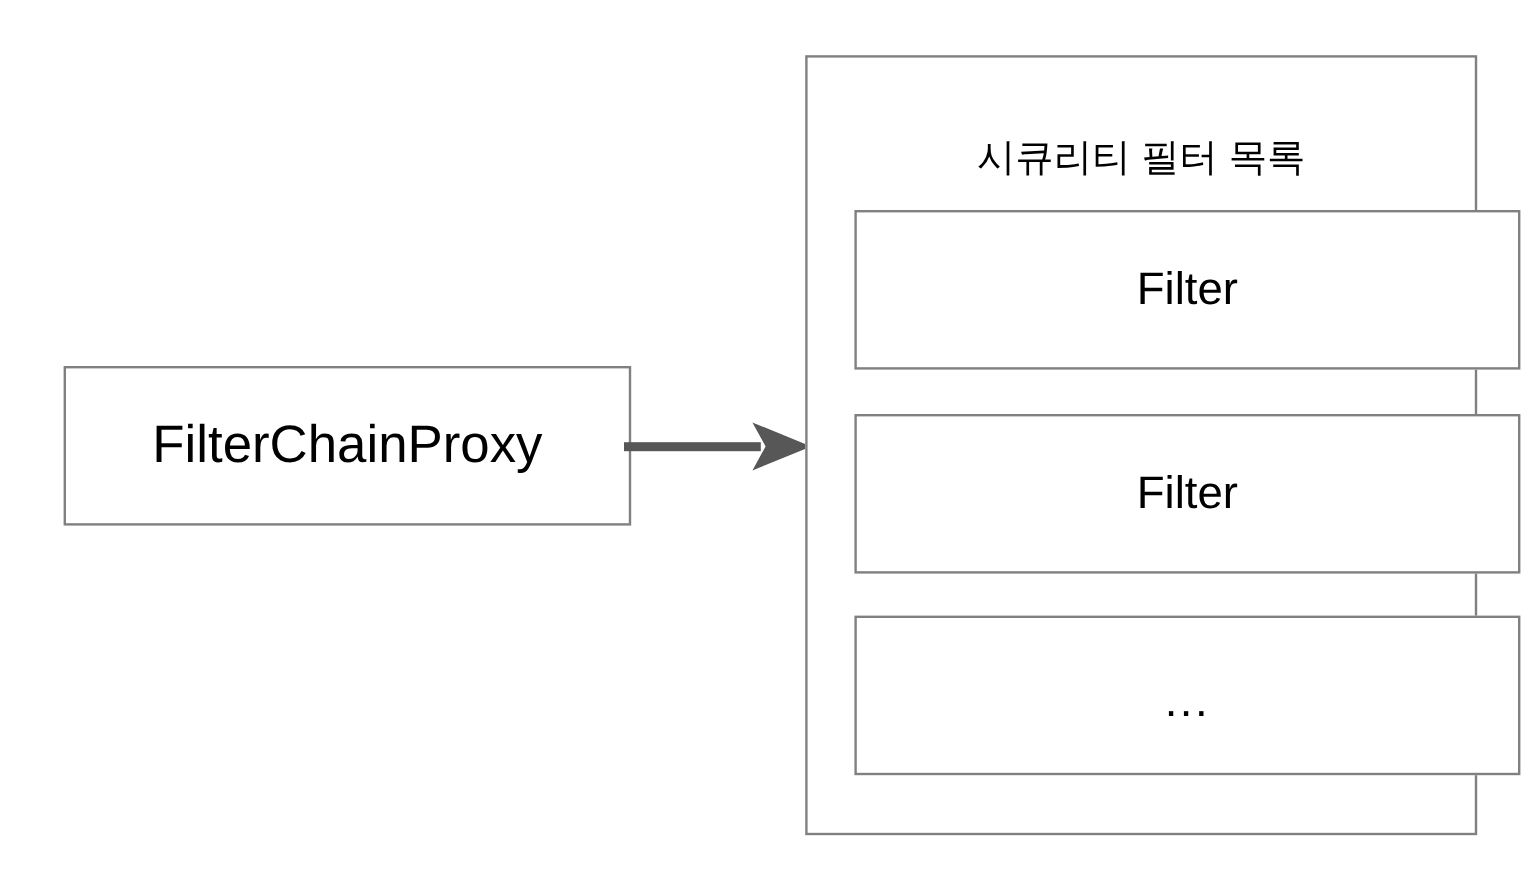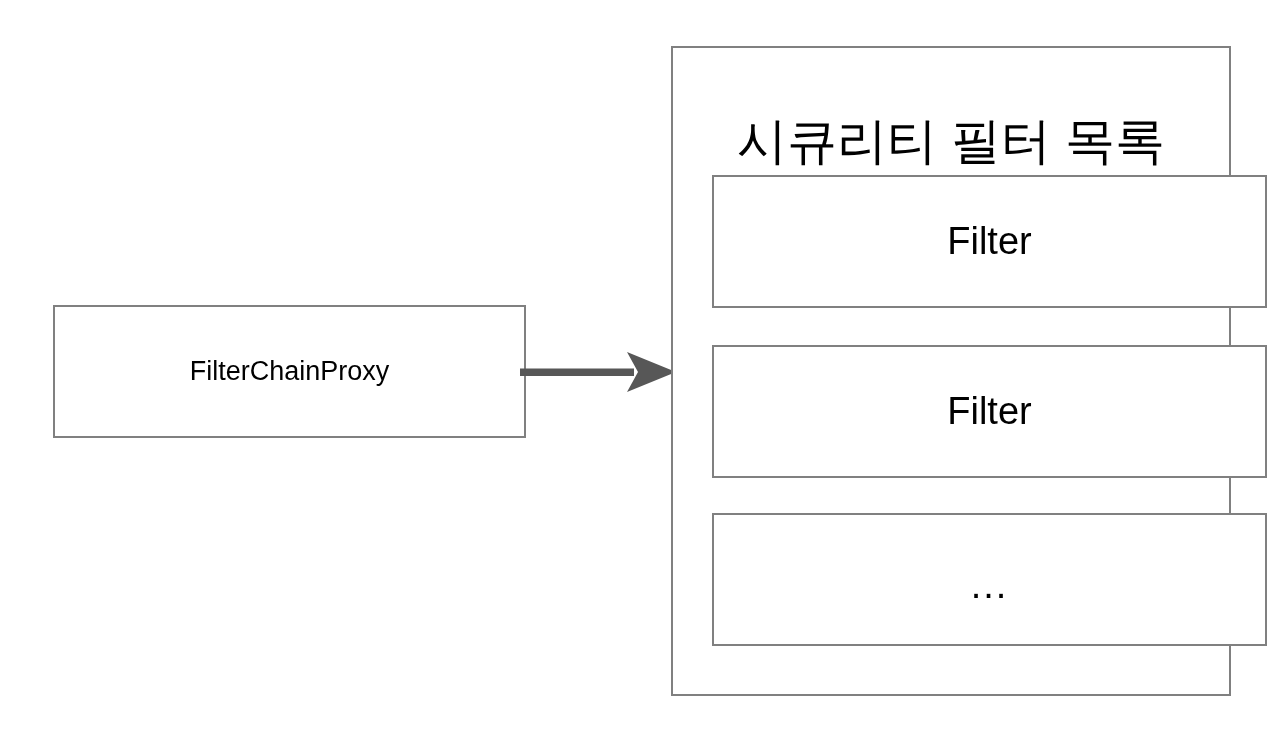--- a/index.html
+++ b/index.html
@@ -22,21 +22,21 @@
   .node {
     position: absolute;
     box-sizing: border-box;
     background: #ffffff;
     border: 2px solid #808080;
     display: flex;
     align-items: center;
     justify-content: center;
   }
   .node-label {
-    font-size: 27px;
+    font-size: 44px;
     line-height: 1.1;
     color: #000000;
     white-space: nowrap;
     text-align: center;
     letter-spacing: 0px;
   }
 
   
   #proxy-node {
     left: 53px;
@@ -52,21 +52,21 @@
     width: 560px;
     height: 650px;
     display: block;
   }
   #filter-list-title {
     position: absolute;
     left: 0;
     right: 0;
     top: 66px;
     text-align: center;
-    font-size: 50px;
+    font-size: 32px;
     line-height: 1.1;
     color: #000000;
     white-space: nowrap;
   }
 
   
   .filter-node {
     left: 39px;
     width: 555px;
     height: 133px;

